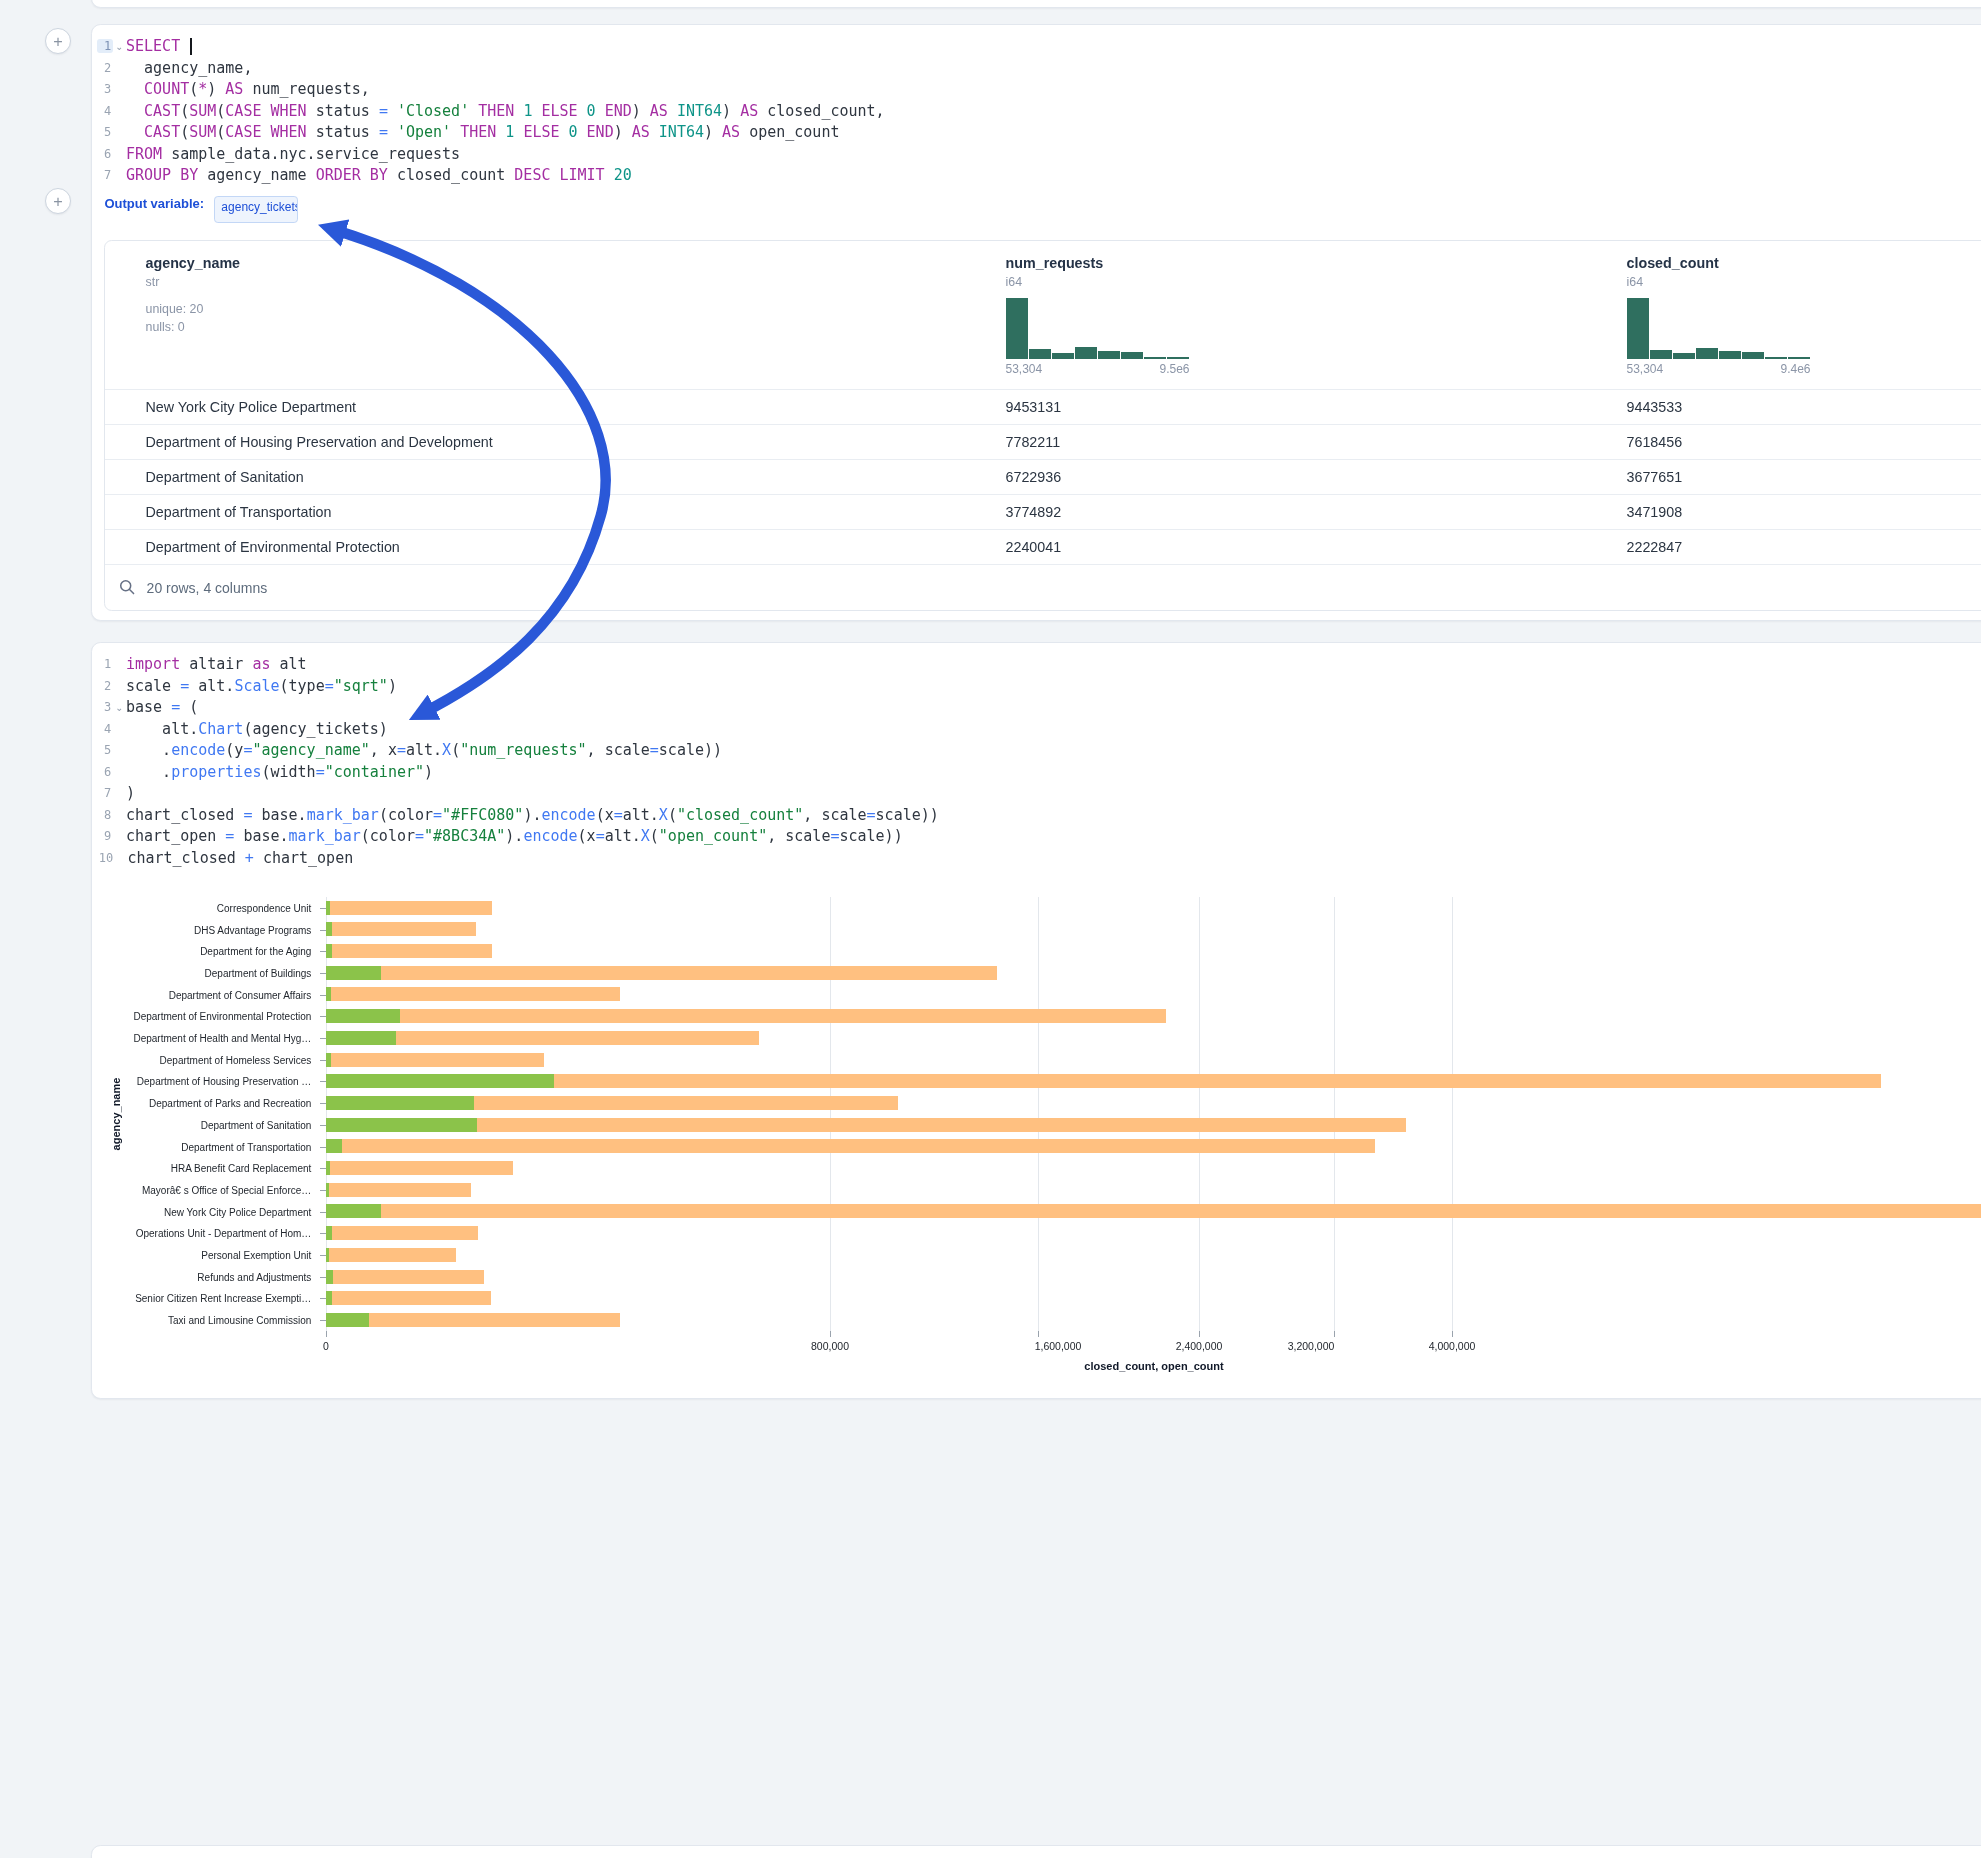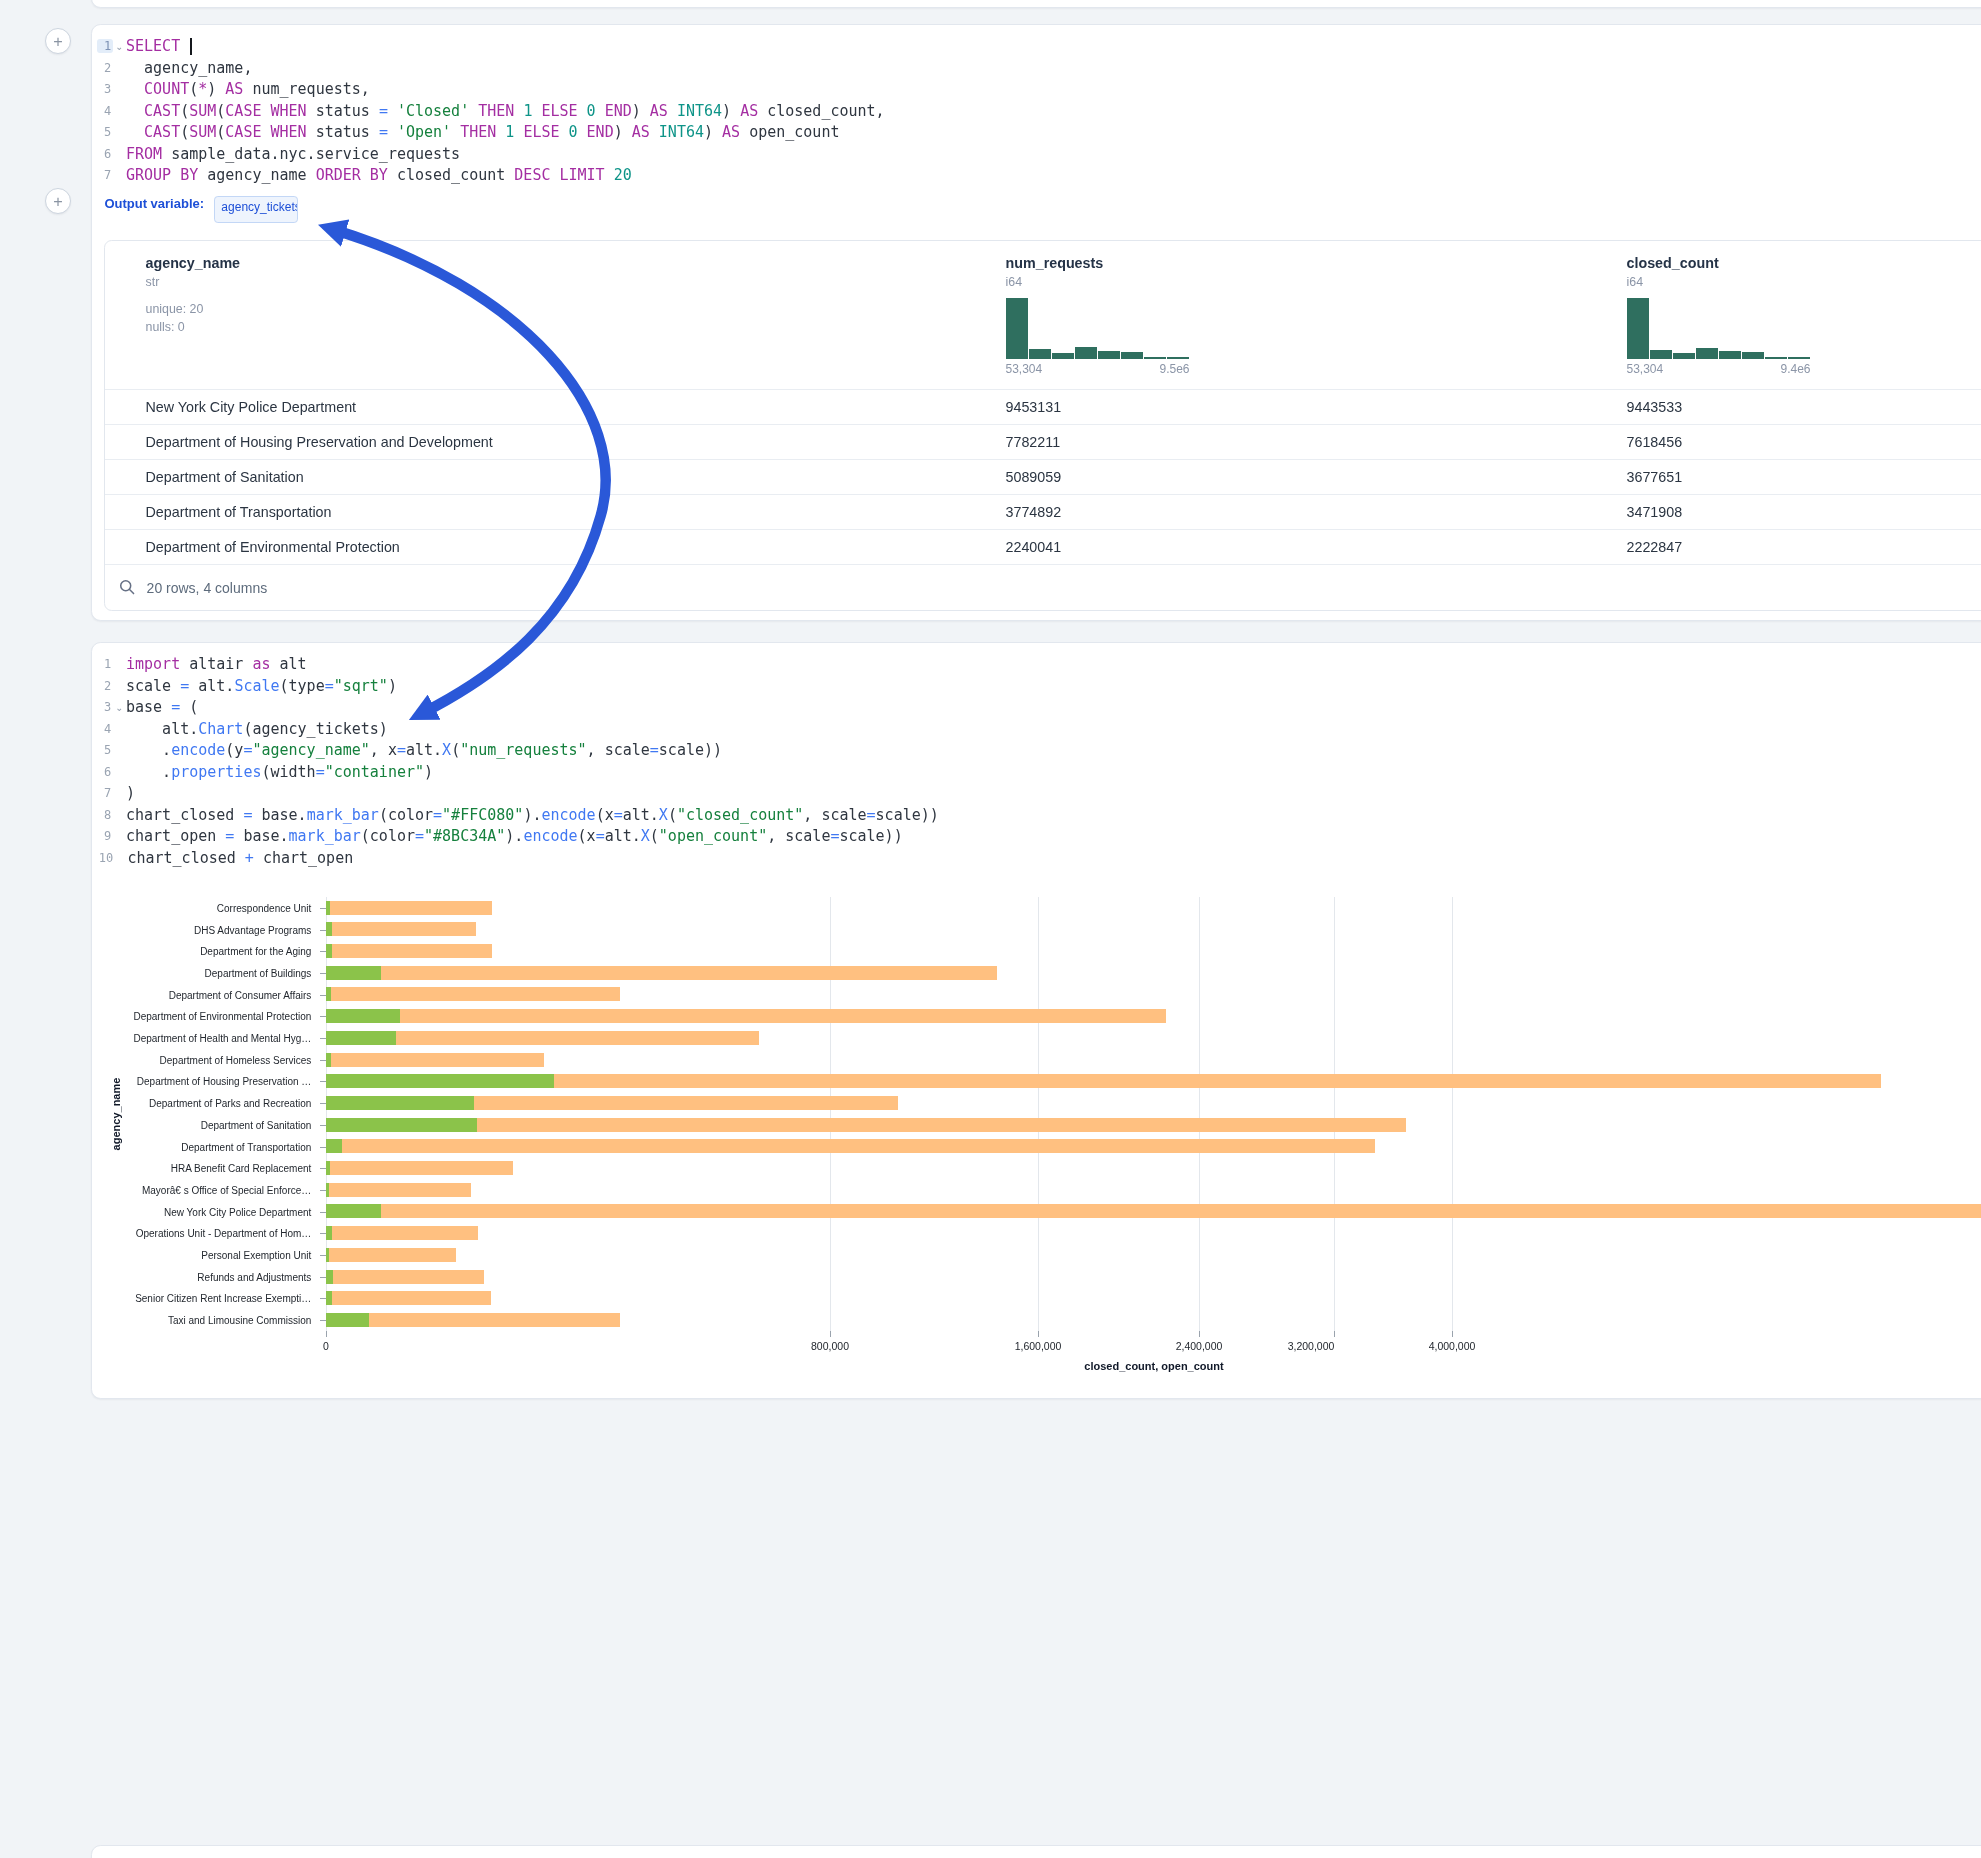--- a/index.html
+++ b/index.html
@@ -187,21 +187,21 @@
           <div class="t-cell col1">9453131</div>
           <div class="t-cell col2">9443533</div>
         </div>
         <div class="t-grid t-row">
           <div class="t-cell col0">Department of Housing Preservation and Development</div>
           <div class="t-cell col1">7782211</div>
           <div class="t-cell col2">7618456</div>
         </div>
         <div class="t-grid t-row">
           <div class="t-cell col0">Department of Sanitation</div>
-          <div class="t-cell col1">5089059</div>
+          <div class="t-cell col1">6722936</div>
           <div class="t-cell col2">3677651</div>
         </div>
         <div class="t-grid t-row">
           <div class="t-cell col0">Department of Transportation</div>
           <div class="t-cell col1">3774892</div>
           <div class="t-cell col2">3471908</div>
         </div>
         <div class="t-grid t-row">
           <div class="t-cell col0">Department of Environmental Protection</div>
           <div class="t-cell col1">2240041</div>
@@ -384,21 +384,21 @@
       <div class="bar" style="top: 394px; width: 6.2px; background: rgb(139, 195, 74);"></div>
       <div class="bar" style="top: 416px; width: 294px; background: rgb(255, 192, 128);"></div>
       <div class="bar" style="top: 416px; width: 43px; background: rgb(139, 195, 74);"></div>
     </div>
   <div class="xticks" id="xticks">
       <div class="xtick" style="left: 0px;"></div>
       <div class="xlab" style="left: 0px;">0</div>
       <div class="xtick" style="left: 504px;"></div>
       <div class="xlab" style="left: 504px;">800,000</div>
       <div class="xtick" style="left: 712px;"></div>
-      <div class="xlab" style="left: 712px; text-align: center;">1,600,000</div>
+      <div class="xlab" style="left: 732px; text-align: center;">1,600,000</div>
       <div class="xtick" style="left: 873px;"></div>
       <div class="xlab" style="left: 873px;">2,400,000</div>
       <div class="xtick" style="left: 1008px;"></div>
       <div class="xlab" style="left: 956px; margin-left: 29px;">3,200,000</div>
       <div class="xtick" style="left: 1126px;"></div>
       <div class="xlab" style="left: 1126px;">4,000,000</div>
     </div>
   <div class="x-title">closed_count, open_count</div>
 </section>
 

